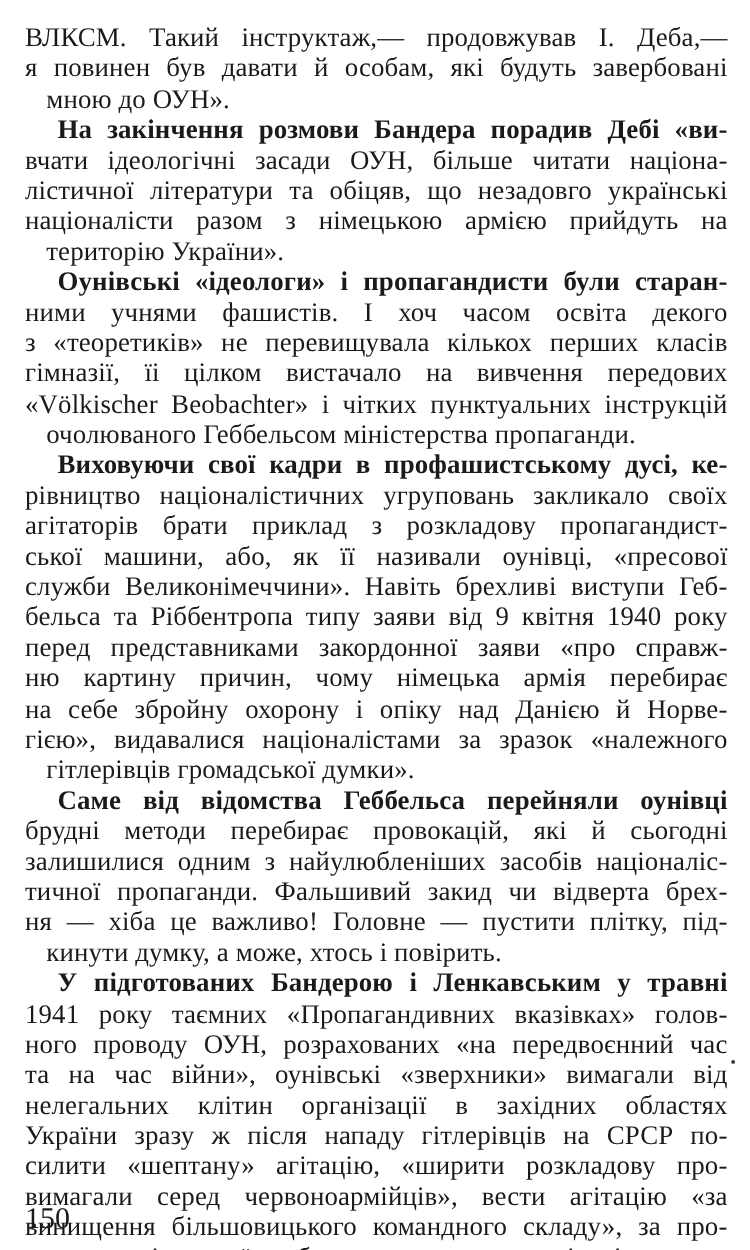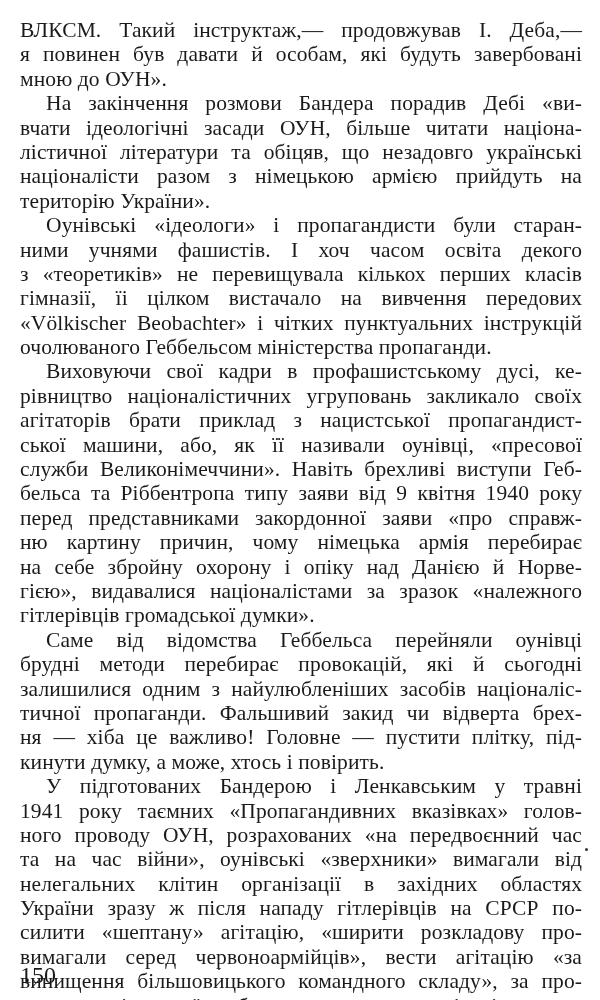--- a/index.html
+++ b/index.html
@@ -7,22 +7,22 @@
   .page {
     position: absolute; left: 20px; top: 18px; width: 562px;
     font-family: "Liberation Serif", "DejaVu Serif", serif;
     font-size: 21.5px; line-height: 24.4px; color: #1a1a1a;
     letter-spacing: 0.1px;
   }
   .line {
     display: block; white-space: nowrap; height: 24.4px;
     text-align: justify; text-align-last: justify;
   }
-  .line.last { text-align-last: left; }
-  .line.indent { padding-left: 26px; }
+  .line.last { text-align-last: left; margin-left: 17px; }
+  .line.indent { padding-left: 26px; font-weight: bold; }
   .page-number {
     position: absolute; left: 20px; top: 962px;
     font-family: "Liberation Serif", "DejaVu Serif", serif;
     font-size: 24px; color: #1a1a1a;
   }
   .speck { position: absolute; background: #333; border-radius: 50%; }
 </style>
 </head>
 <body>
 
@@ -47,21 +47,21 @@
     <span class="line">ними учнями фашистів. І хоч часом освіта декого</span>
     <span class="line">з «теоретиків» не перевищувала кількох перших класів</span>
     <span class="line">гімназії, їі цілком вистачало на вивчення передових</span>
     <span class="line">«Völkischer Beobachter» і чітких пунктуальних інструкцій</span>
     <span class="line last">очолюваного Геббельсом міністерства пропаганди.</span>
   </div>
 
   <div>
     <span class="line indent">Виховуючи свої кадри в профашистському дусі, ке-</span>
     <span class="line">рівництво націоналістичних угруповань закликало своїх</span>
-    <span class="line">агітаторів брати приклад з нацистської пропагандист-</span>
+    <span class="line">агітаторів брати приклад з розкладову пропагандист-</span>
     <span class="line">ської машини, або, як її називали оунівці, «пресової</span>
     <span class="line">служби Великонімеччини». Навіть брехливі виступи Геб-</span>
     <span class="line">бельса та Ріббентропа типу заяви від 9 квітня 1940 року</span>
     <span class="line">перед представниками закордонної заяви «про справж-</span>
     <span class="line">ню картину причин, чому німецька армія перебирає</span>
     <span class="line">на себе збройну охорону і опіку над Данією й Норве-</span>
     <span class="line">гією», видавалися націоналістами за зразок «належного</span>
     <span class="line last">гітлерівців громадської думки».</span>
   </div>
 

